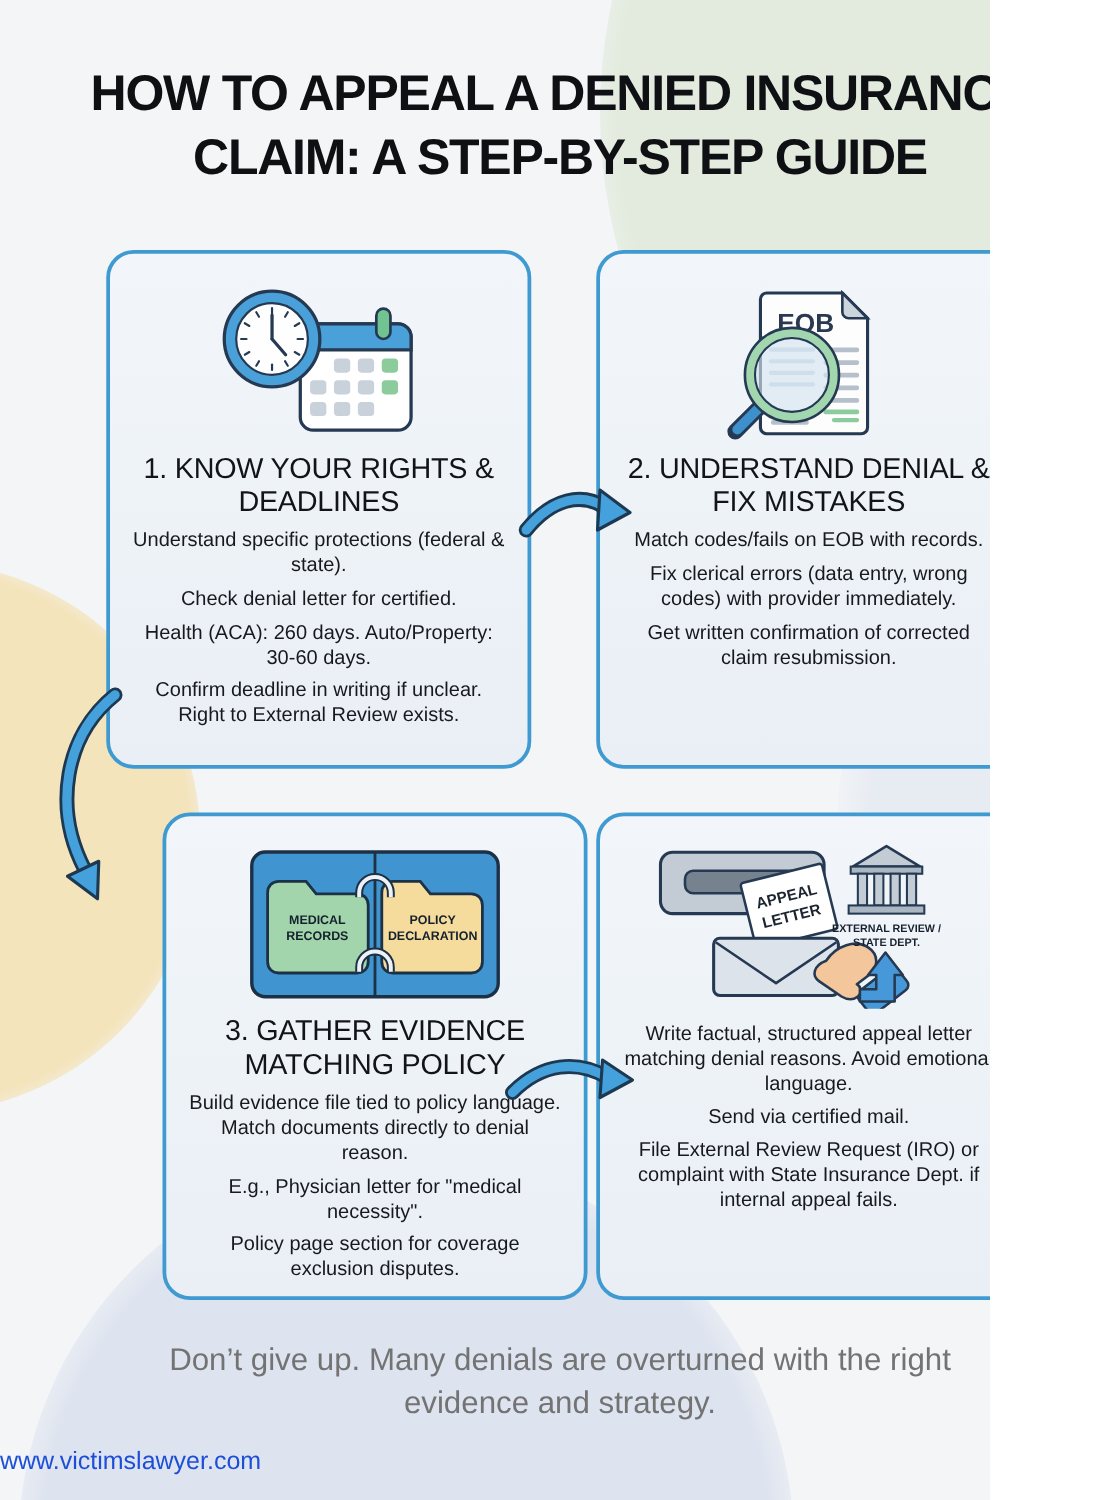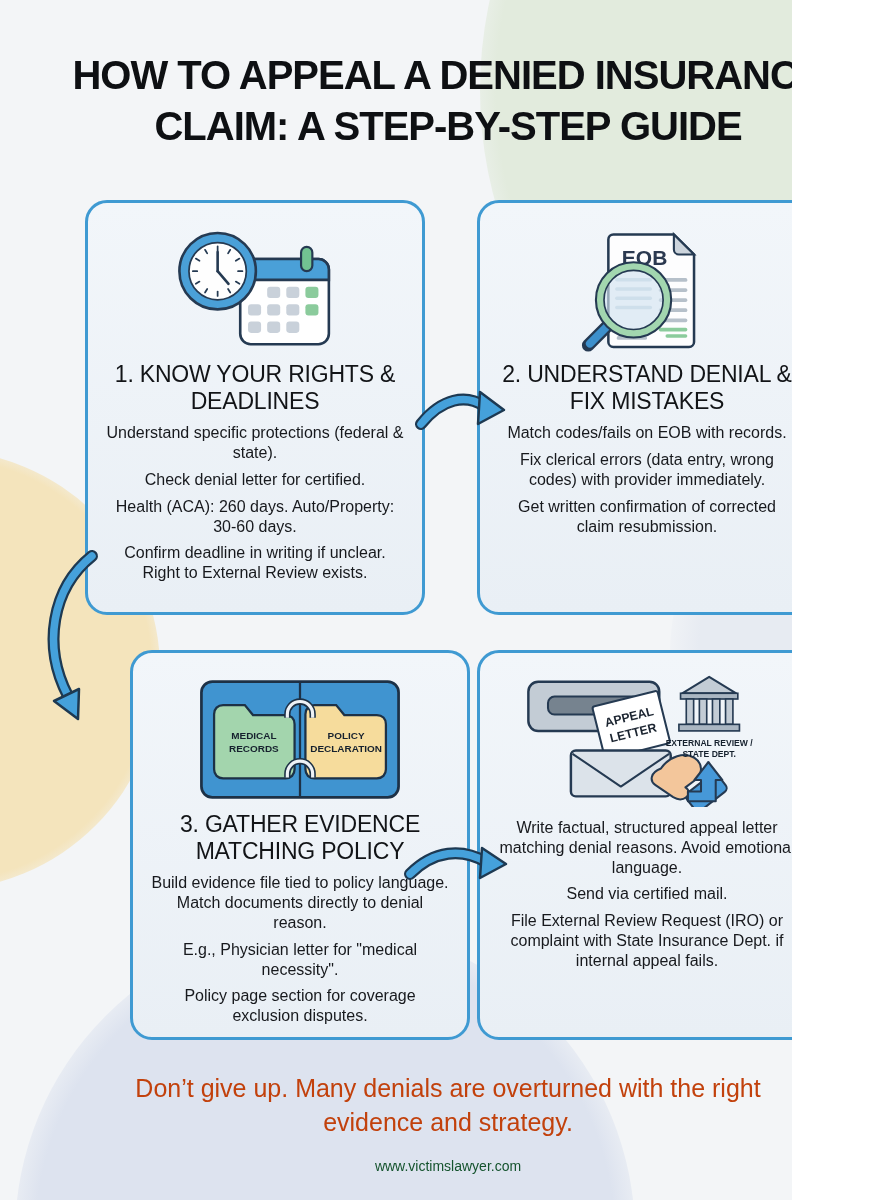--- a/index.html
+++ b/index.html
@@ -28,23 +28,23 @@
   .card-4 { left:477px; top:650px; height:390px; }
   .icon-wrap { height:128px; display:flex; align-items:center; justify-content:center;
                margin-bottom:8px; flex:none; }
   .card h2 { margin:0 0 2px; text-align:center; font-size:23px; line-height:1.16;
              font-weight:400; letter-spacing:-0.2px; color:#121417; }
   .card p  { margin:7px 0 0; text-align:center; font-size:16px; line-height:1.24;
              color:#17191d; max-width:300px; }
   svg text { font-family:"Liberation Sans", sans-serif; }
   .arrow { position:absolute; z-index:3; }
   .footer-msg { position:absolute; z-index:2; left:128px; top:1072px; width:640px; margin:0;
-                text-align:center; font-size:25px; line-height:1.35; color:#c2410c; }
+                text-align:center; font-size:25px; line-height:1.35; color:#737373; }
   .site-url { position:absolute; z-index:2; left:0; top:1158px; width:896px; margin:0;
-              text-align:center; font-size:14px; color:#14532d; }
+              font-size:20px; color:#1d4ed8; }
 </style>
 </head>
 <body>
 
 <div class="poster">
 
   <div class="blob blob-green"></div>
   <div class="blob blob-cream"></div>
   <div class="blob blob-lav-1"></div>
   <div class="blob blob-lav-2"></div>

